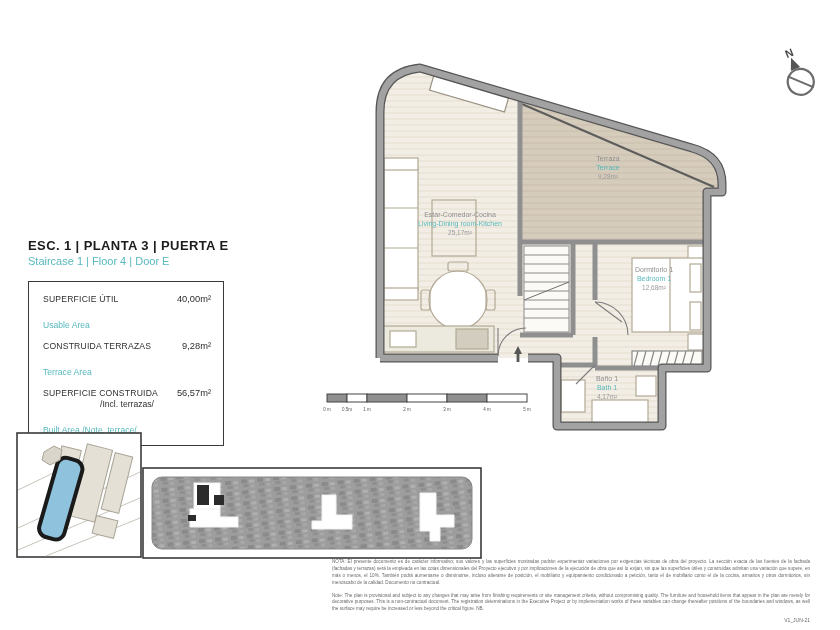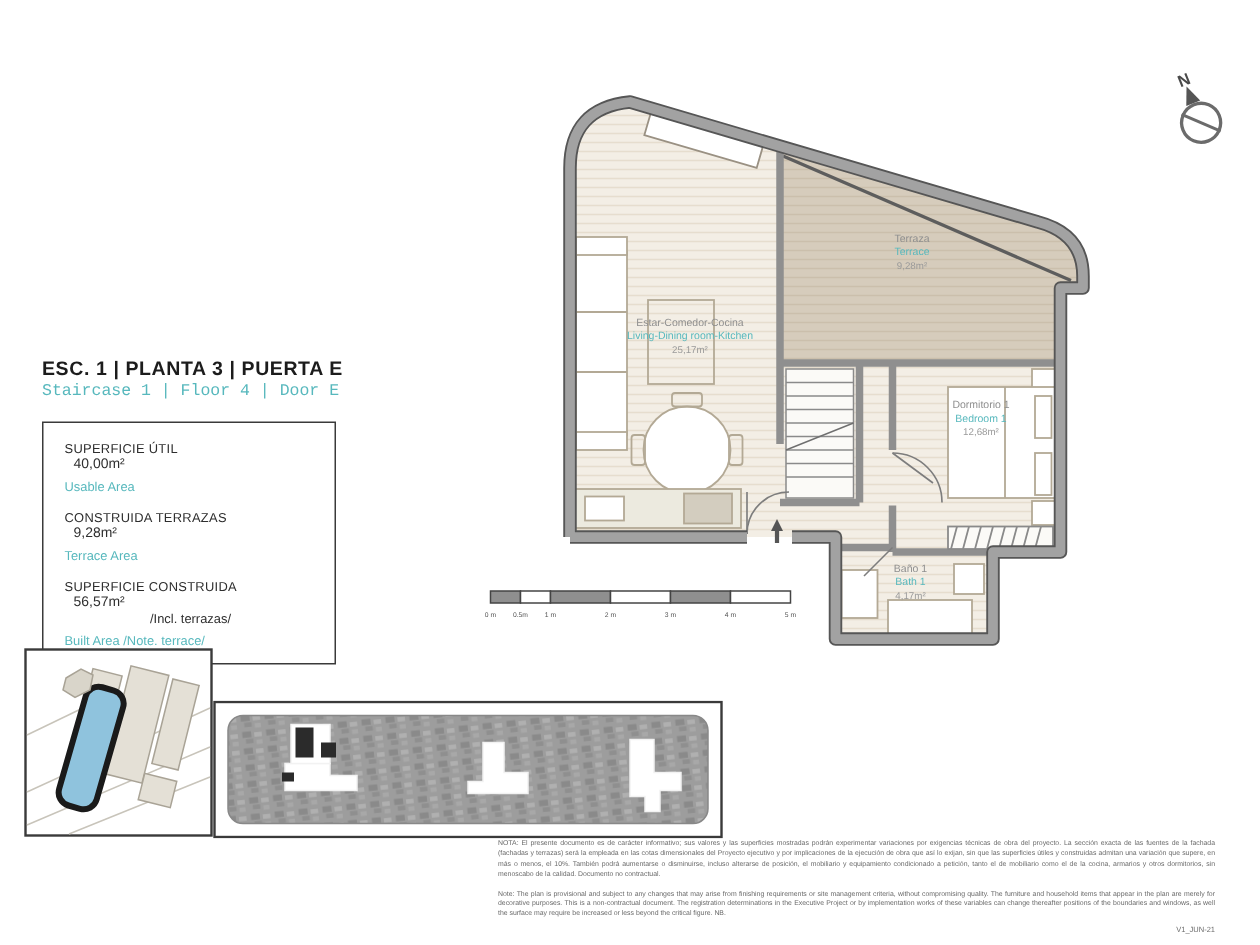--- a/index.html
+++ b/index.html
@@ -3,32 +3,32 @@
 <meta charset="utf-8">
 <style>
   html,body{margin:0;padding:0;background:#fff;}
   #canvas{position:relative;width:840px;height:630px;background:#ffffff;overflow:hidden;
           font-family:"Liberation Sans",sans-serif;color:#222;}
   .abs{position:absolute;}
 
   
   #hdr{left:28px;top:238px;width:300px;}
   #hdr .t1{font-size:13px;font-weight:bold;letter-spacing:.4px;color:#1c1c1c;}
-  #hdr .t2{font-size:11px;color:#57b8bd;margin-top:2px;font-family:Liberation Mono, monospace;}
+  #hdr .t2{font-size:11px;color:#57b8bd;margin-top:2px;}
 
   
   #areas{left:28px;top:281px;width:196px;box-sizing:border-box;border:1.5px solid #3a3a3a;
          padding:12px 12px 10px 14px;background:#fff;}
   .arow{margin-bottom:11px;}
   .arow:last-child{margin-bottom:0;}
-  .aline{display:flex;justify-content:space-between;align-items:baseline;flex-direction:column;}
+  .aline{display:flex;justify-content:space-between;align-items:baseline;}
   .albl{font-size:8.6px;color:#2e2e2e;letter-spacing:.2px;}
   .aval{font-size:9.3px;color:#2e2e2e;white-space:nowrap;padding-left:6px;}
   .asub{font-size:8.6px;color:#2e2e2e;margin-top:1px;text-align:center;}
-  .atr{font-size:8.6px;color:#57b8bd;margin-top:5px;}
+  .atr{font-size:8.6px;color:#57b8bd;margin-top:16px;}
 
   
   #legal{left:332px;top:559px;width:478px;color:#6a6a6a;}
   #legal p{margin:0 0 6px 0;font-size:4.6px;line-height:1.5;text-align:justify;}
   #legal .ver{text-align:right;font-size:5px;color:#6a6a6a;margin-top:-2px;}
 
   svg text{font-family:"Liberation Sans",sans-serif;}
   .rm-es{fill:#8f8f8f;font-size:7px;}
   .rm-en{fill:#57b8bd;font-size:7px;}
   .rm-ar{fill:#9a9a9a;font-size:6.5px;}

